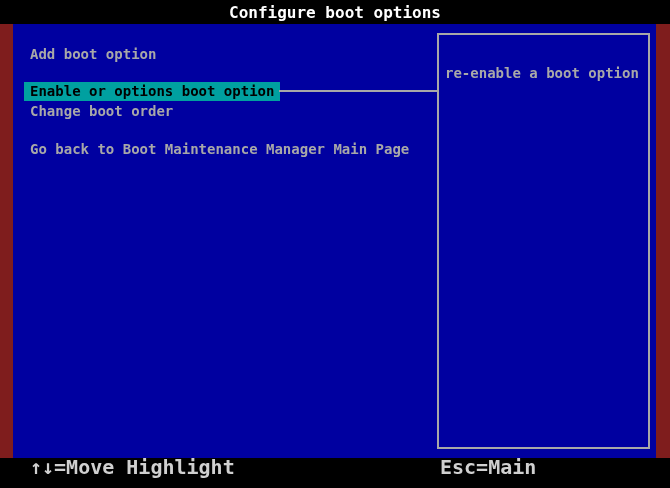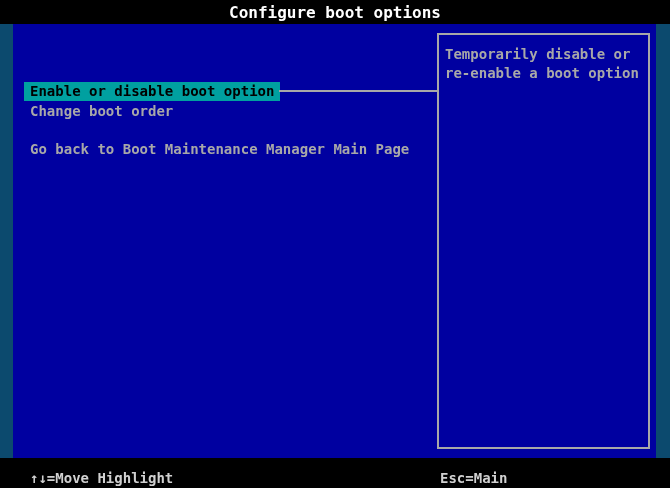--- a/index.html
+++ b/index.html
@@ -4,21 +4,21 @@
 <style>
   html, body {
     margin: 0;
     padding: 0;
     background: #000000;
   }
   .screen {
     position: relative;
     width: 670px;
     height: 488px;
-    background: #0c4a6e;
+    background: #7f1d1d;
     overflow: hidden;
     font-family: "DejaVu Sans Mono", "Liberation Mono", monospace;
     font-weight: bold;
     -webkit-font-smoothing: none;
   }
   .title-bar {
     position: absolute;
     left: 0; top: 0;
     width: 670px; height: 24px;
     background: #000000;
@@ -85,54 +85,54 @@
   .help-line-0 { top: 45px; }
   .help-line-1 { top: 64px; text-align: center; }
   .footer-bar {
     position: absolute;
     left: 0; top: 458px;
     width: 670px; height: 30px;
     background: #000000;
   }
   .key-hint {
     position: absolute;
-    top: 470px;
+    top: 459px;
     color: #D0D0D0;
-    font-size: 14px;
+    font-size: 20px;
     line-height: 17px;
     white-space: pre;
   }
   .key-hint-1 { left: 30px; }
   .key-hint-2 { left: 224px; }
   .key-hint-3 { left: 440px; }
 </style>
 </head>
 <body>
 
 <div class="screen">
 
   <div class="title-bar">
     <div class="title-text">Configure boot options</div>
   </div>
 
   <div class="main-panel"></div>
 
+  <div class="menu-item item-0">Add boot option</div>
 
 
-  <div class="menu-item item-2 selected">Enable or disable boot option</div>
+  <div class="menu-item item-2 selected">Enable or options boot option</div>
 
   <div class="menu-item item-back">Go back to Boot Maintenance Manager Main Page</div>
 
   <div class="menu-item item-3">Change boot order</div>
 
   <div class="connector-line"></div>
 
   <div class="help-panel"></div>
 
-  <div class="help-line help-line-0">Temporarily disable or</div>
 
   <div class="help-line help-line-1">re-enable a boot option</div>
 
   <div class="footer-bar"></div>
 
   <div class="key-hint key-hint-1">↑↓=Move Highlight</div>
 
 
   <div class="key-hint key-hint-3">Esc=Main</div>
 

